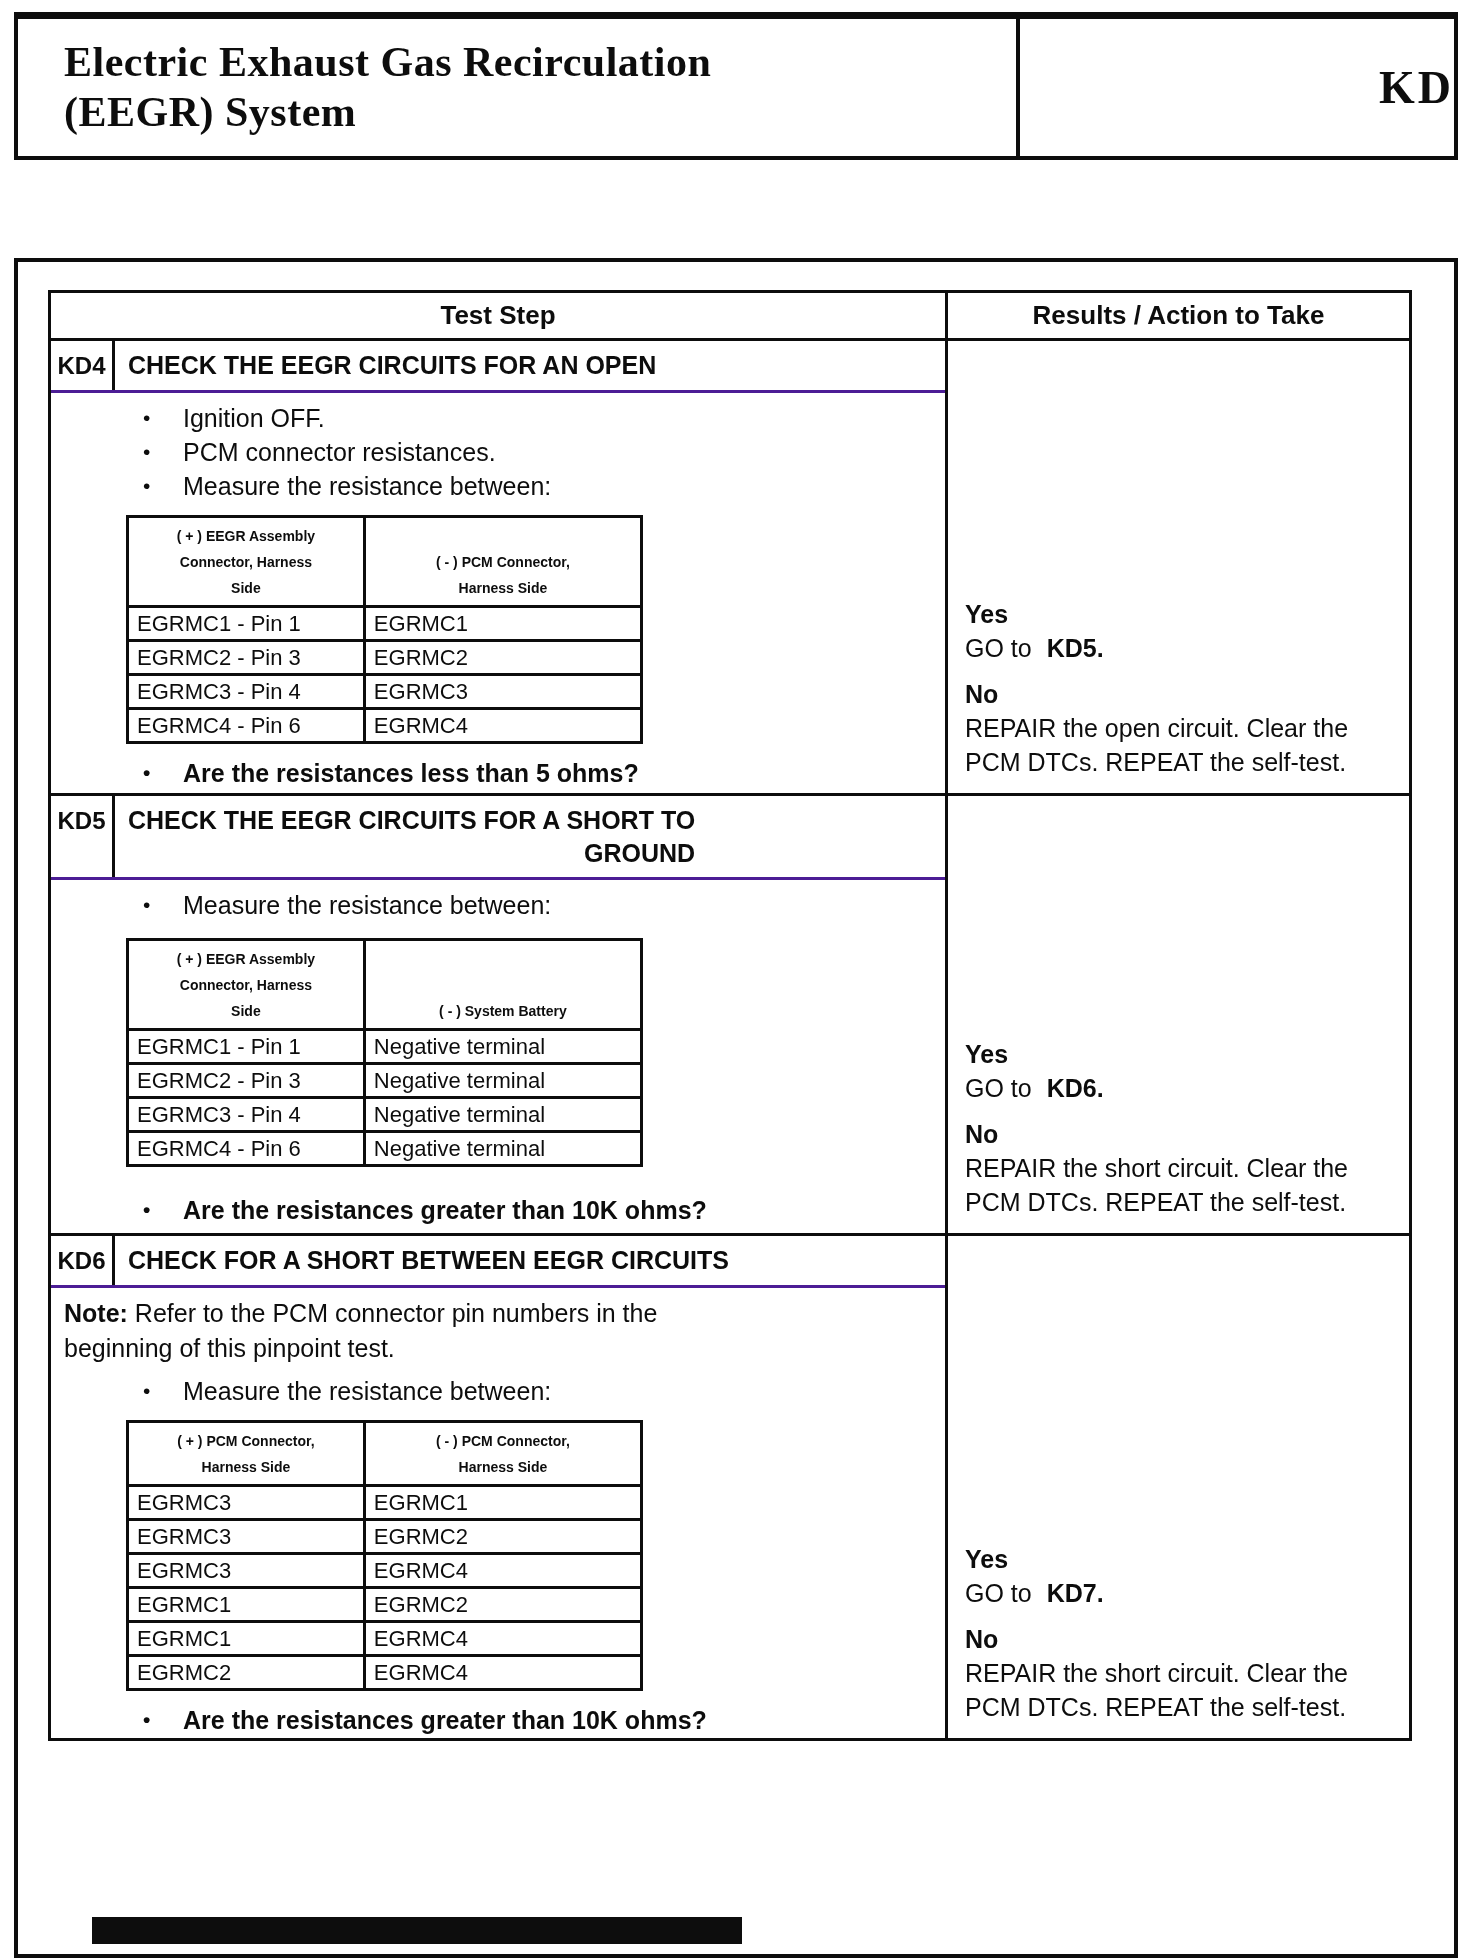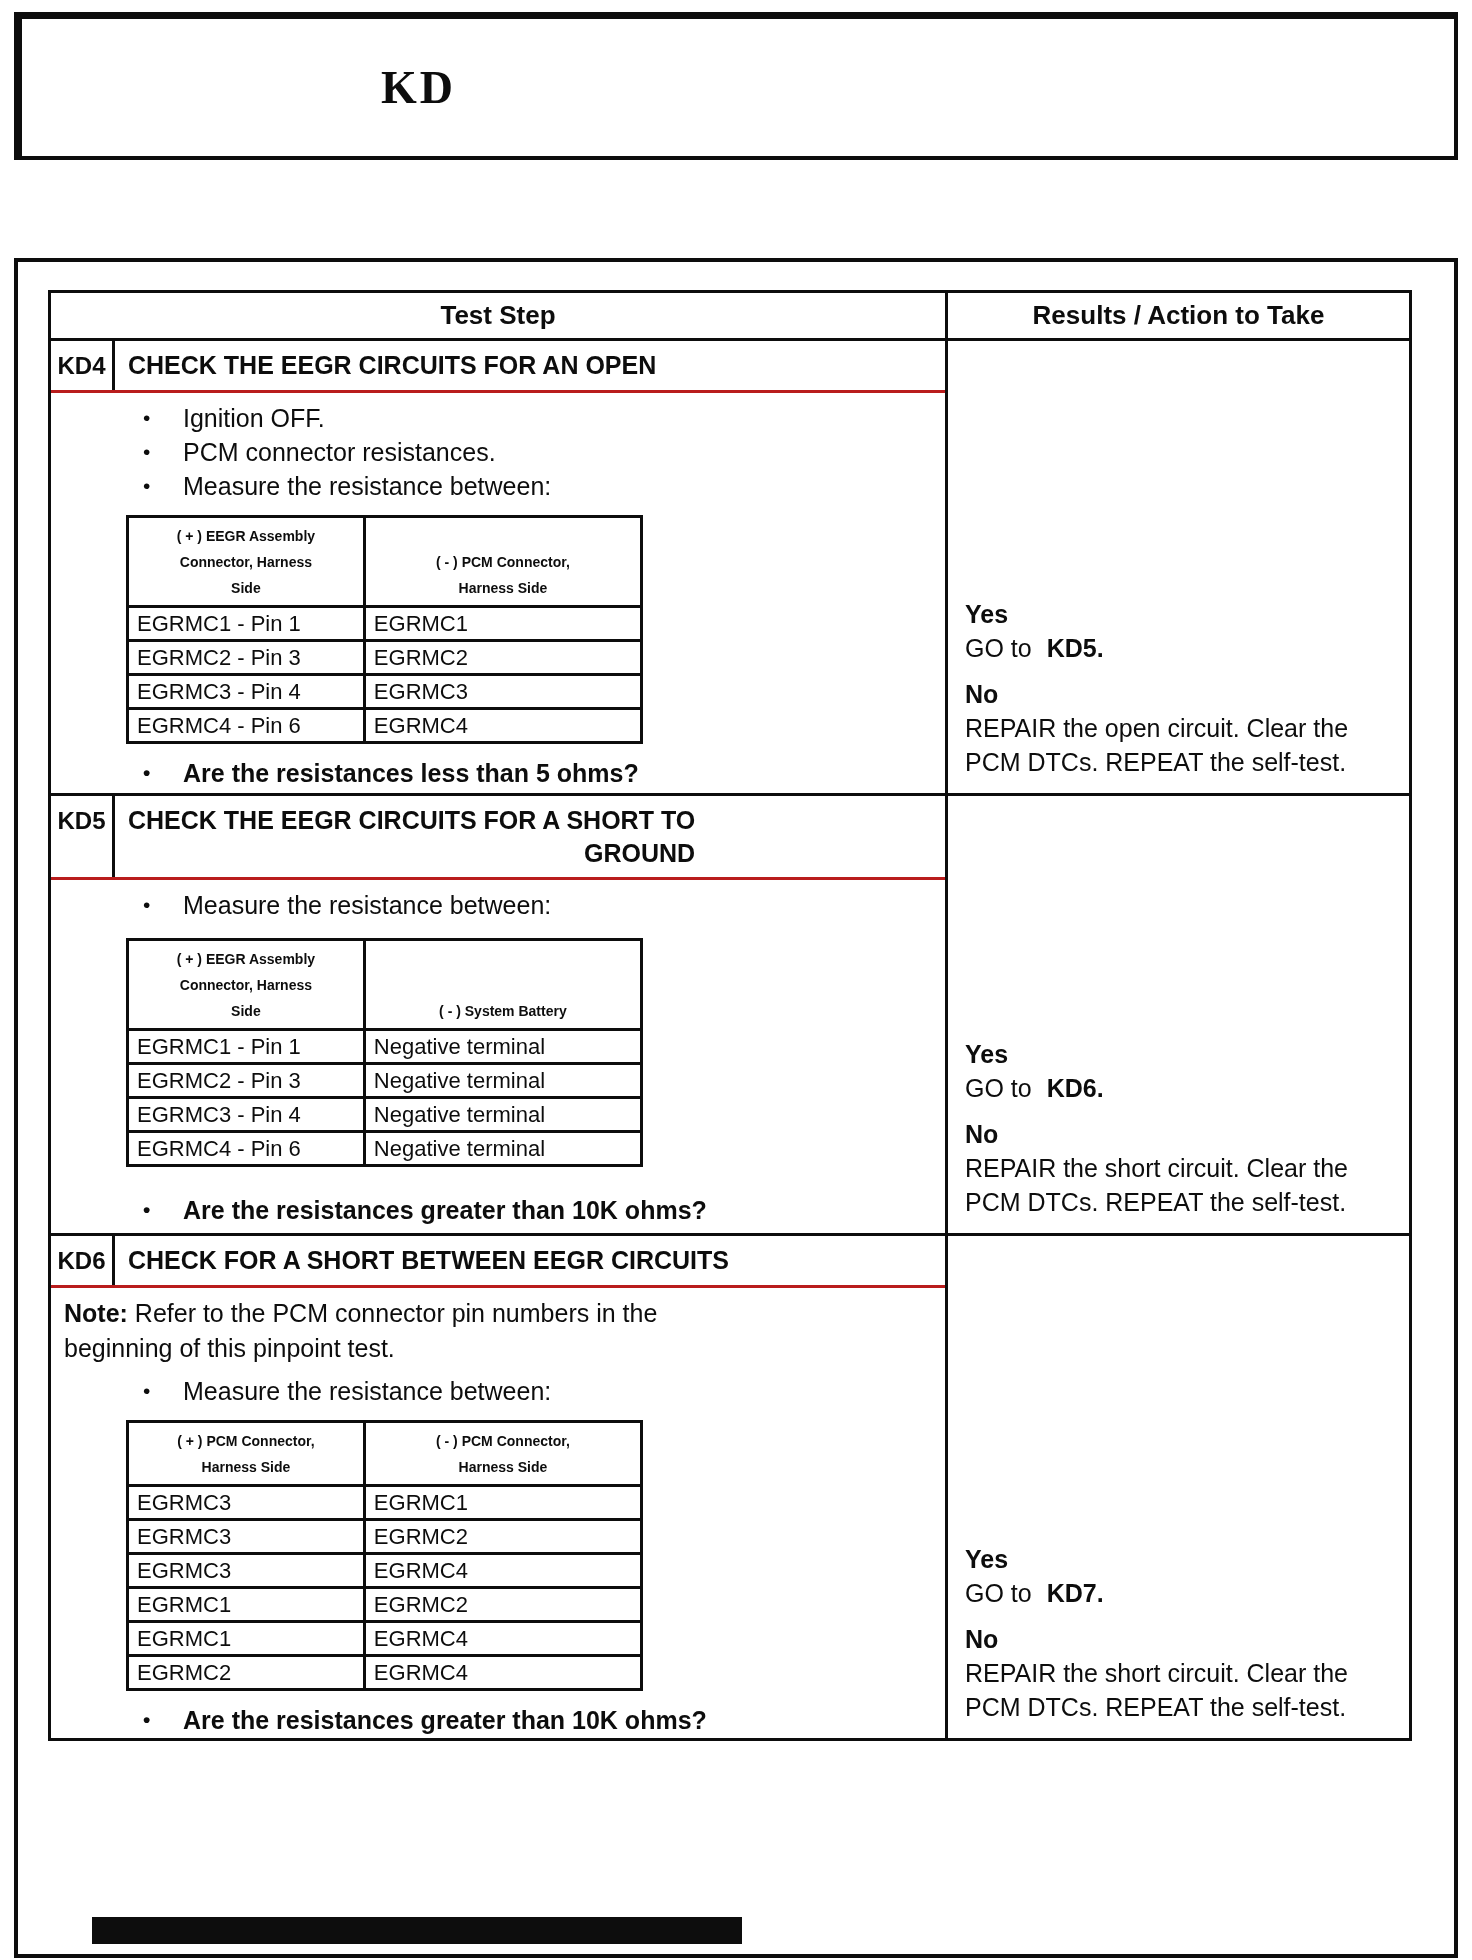--- a/index.html
+++ b/index.html
@@ -39,21 +39,21 @@
   .col-header-right { flex:1; display:flex; align-items:center; justify-content:center; }
   .col-header-row .col-title { font-weight:bold; font-size:26px; }
 
   .section { display:flex; align-items:stretch; }
   .section + .section { border-top:3px solid #0d0d0d; }
   .s-kd4 { min-height:452px; }
   .s-kd5 { min-height:440px; }
   .s-kd6 { min-height:505px; }
 
   .left-col { width:897px; border-right:3px solid #0d0d0d; display:flex; flex-direction:column; }
-  .t-row { display:flex; border-bottom:3px solid #b91c1c; }
+  .t-row { display:flex; border-bottom:3px solid #4c1d95; }
   .s-kd4 .t-row { min-height:52px; }
   .s-kd5 .t-row { min-height:84px; }
   .s-kd6 .t-row { min-height:52px; }
   .kd-cell {
     width:64px; border-right:3px solid #0d0d0d;
     font-weight:bold; font-size:24px; text-align:center; padding-top:11px;
   }
   .title-cell { flex:1; display:flex; align-items:center; padding:6px 10px 6px 13px;text-align:right; }
   .title-cell .title-text { font-weight:bold; font-size:25px; line-height:1.32; white-space:pre-line; }
 
@@ -90,20 +90,24 @@
   .yes-block { margin-bottom:12px; }
 
   .bottom-scan-bar { position:absolute; left:92px; top:1917px; width:650px; height:27px; background:#0d0d0d; }
 </style>
 </head>
 <body>
 
 <div class="page">
 
   <div class="header-box">
+    <div class="header-left">
+      <div class="header-title">Electric Exhaust Gas Recirculation
+(EEGR) System</div>
+    </div>
     <div class="header-right">
       <div class="header-code">KD</div>
     </div>
   </div>
 
   <div class="main-box">
     <div class="test-table">
 
       <div class="col-header-row">
         <div class="col-header-left">

